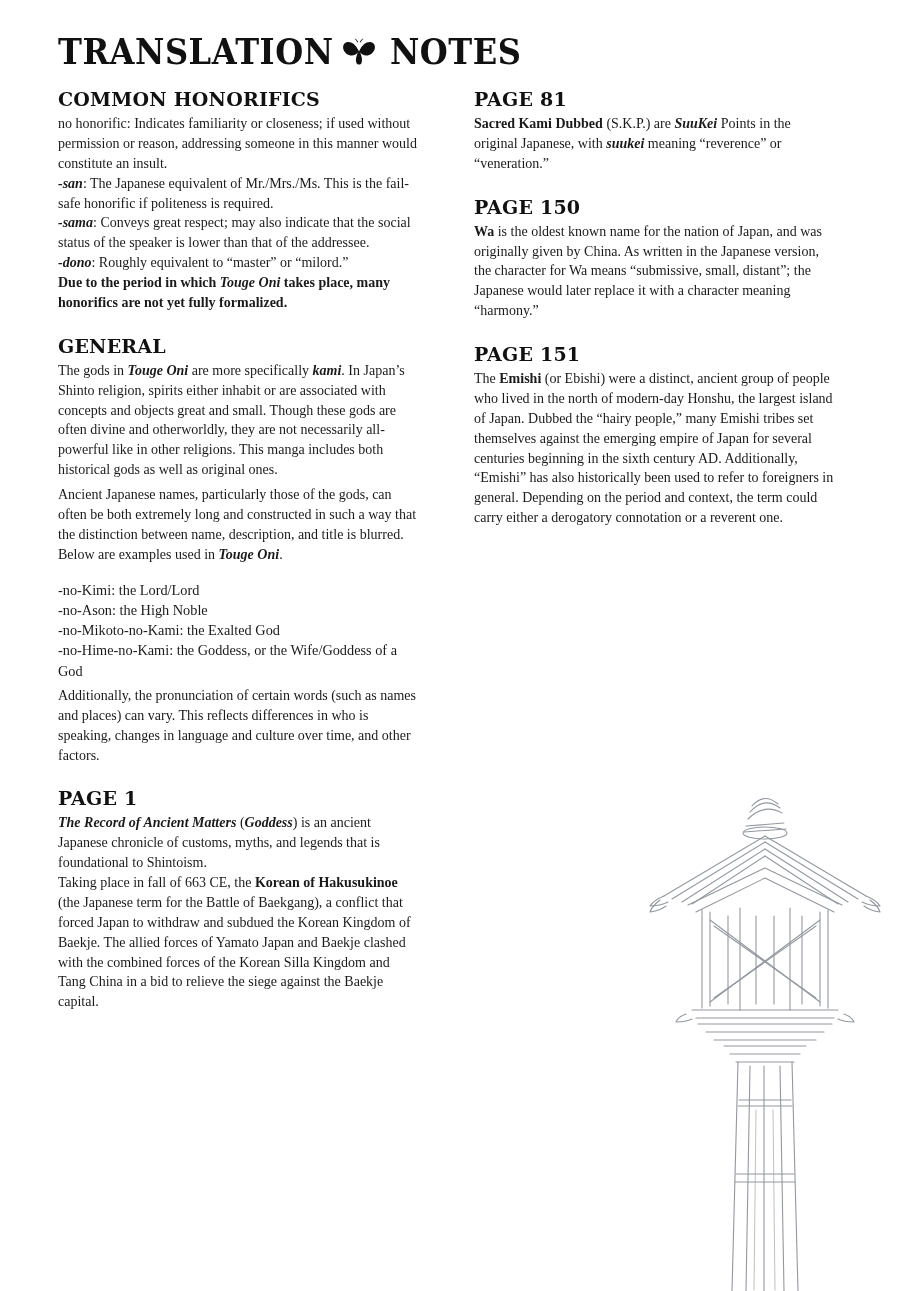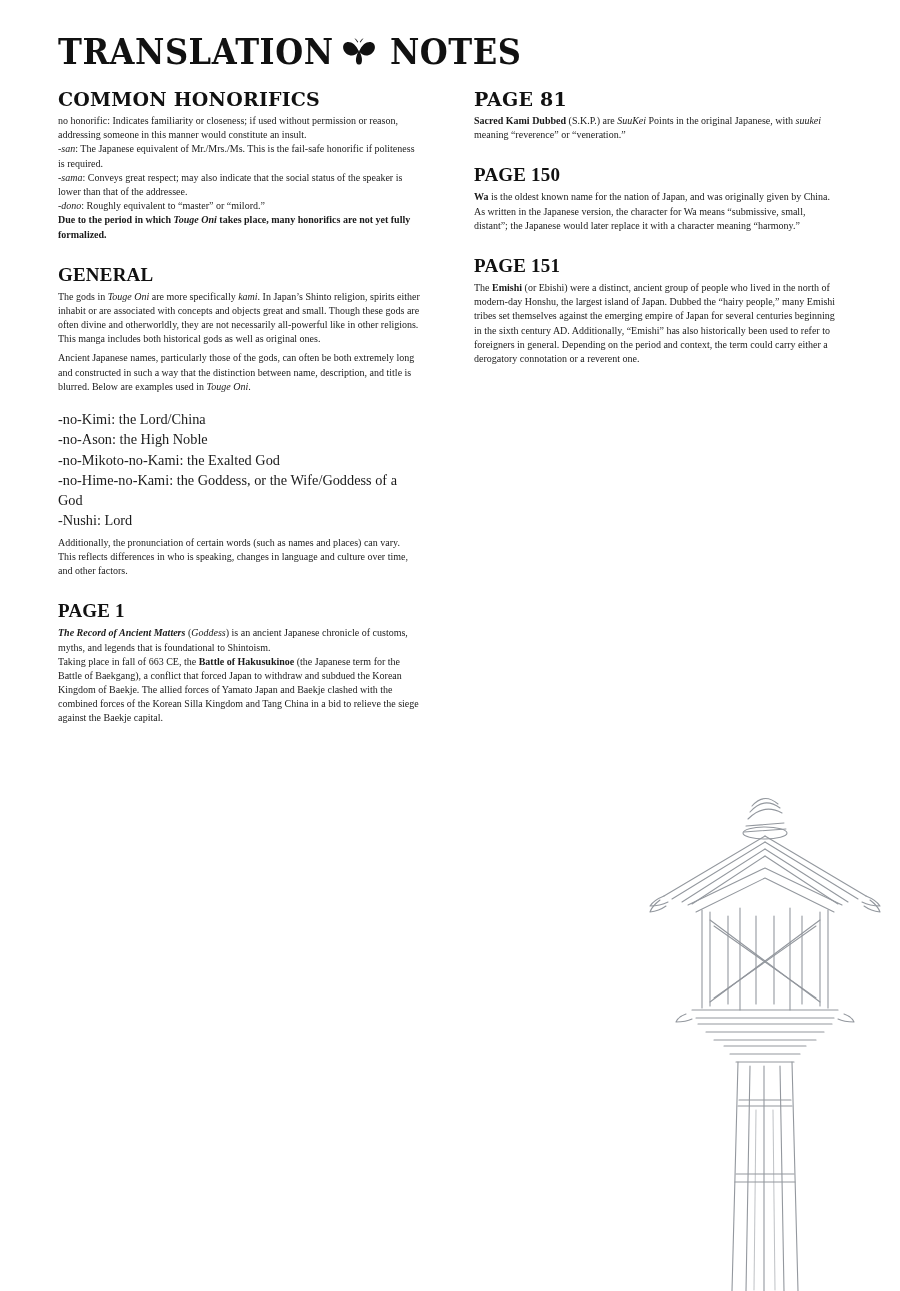--- a/index.html
+++ b/index.html
@@ -58,40 +58,40 @@
   .col-right { left: 474px; }
 
   h2.sec {
     font-family: "DejaVu Serif", serif;
     font-weight: bold;
     font-size: 19px;
     letter-spacing: 0.2px;
     margin: 0 0 4px 0;
     color: #111;
   }
-  h2.sec.spaced { margin-top: 22px; font-family: Liberation Serif, serif; }
+  h2.sec.spaced { margin-top: 22px; }
 
   p.body {
-    font-size: 10px;
+    font-size: 14px;
     line-height: 1.42;
     margin: 0 0 0 0;
     text-align: left;
     color: #1a1a1a;
   }
   p.gap { margin-top: 5px; }
   .tight { margin-top: 0; }
 
   .listblock {
     font-size: 14.3px;
     line-height: 1.42;
     margin-top: 15px;
   }
   .listblock div { white-space: normal; }
 
-  i, em { font-style: italic; }
+  i, em { font-style: italic; font-weight: bold; }
   b, strong { font-weight: bold; }
 
   
   .illustration {
     position: absolute;
     left: 640px;
     top: 770px;
     width: 250px;
     height: 521px;
     opacity: 0.92;
@@ -126,33 +126,32 @@
     <p class="body tight"><i>-san</i>: The Japanese equivalent of Mr./Mrs./Ms. This is the fail-safe honorific if politeness is required.</p>
     <p class="body tight"><i>-sama</i>: Conveys great respect; may also indicate that the social status of the speaker is lower than that of the addressee.</p>
     <p class="body tight"><i>-dono</i>: Roughly equivalent to “master” or “milord.”</p>
     <p class="body tight"><b>Due to the period in which <i>Touge Oni</i> takes place, many honorifics are not yet fully formalized.</b></p>
 
     <h2 class="sec spaced">GENERAL</h2>
     <p class="body">The gods in <i>Touge Oni</i> are more specifically <i>kami</i>. In Japan’s Shinto religion, spirits either inhabit or are associated with concepts and objects great and small. Though these gods are often divine and otherworldly, they are not necessarily all-powerful like in other religions. This manga includes both historical gods as well as original ones.</p>
     <p class="body gap">Ancient Japanese names, particularly those of the gods, can often be both extremely long and constructed in such a way that the distinction between name, description, and title is blurred. Below are examples used in <i>Touge Oni</i>.</p>
 
     <div class="listblock">
-      <div>-no-Kimi: the Lord/China</div>
+      <div>-no-Kimi: the Lord/Lord</div>
       <div>-no-Ason: the High Noble</div>
       <div>-no-Mikoto-no-Kami: the Exalted God</div>
       <div>-no-Hime-no-Kami: the Goddess, or the Wife/Goddess of a God</div>
-      <div>-Nushi: Lord</div>
     </div>
 
     <p class="body gap">Additionally, the pronunciation of certain words (such as names and places) can vary. This reflects differences in who is speaking, changes in language and culture over time, and other factors.</p>
 
     <h2 class="sec spaced">PAGE 1</h2>
     <p class="body"><b><i>The Record of Ancient Matters</i></b> (<i>Goddess</i>) is an ancient Japanese chronicle of customs, myths, and legends that is foundational to Shintoism.</p>
 
-    <p class="body">Taking place in fall of 663 CE, the <b>Battle of Hakusukinoe</b> (the Japanese term for the Battle of Baekgang), a conflict that forced Japan to withdraw and subdued the Korean Kingdom of Baekje. The allied forces of Yamato Japan and Baekje clashed with the combined forces of the Korean Silla Kingdom and Tang China in a bid to relieve the siege against the Baekje capital.</p>
+    <p class="body">Taking place in fall of 663 CE, the <b>Korean of Hakusukinoe</b> (the Japanese term for the Battle of Baekgang), a conflict that forced Japan to withdraw and subdued the Korean Kingdom of Baekje. The allied forces of Yamato Japan and Baekje clashed with the combined forces of the Korean Silla Kingdom and Tang China in a bid to relieve the siege against the Baekje capital.</p>
   </div>
 
   <div class="col col-right">
 
     <h2 class="sec">PAGE 81</h2>
     <p class="body"><b>Sacred Kami Dubbed</b> (S.K.P.) are <i>SuuKei</i> Points in the original Japanese, with <i>suukei</i> meaning “reverence” or “veneration.”</p>
 
     <h2 class="sec spaced">PAGE 150</h2>
     <p class="body"><b>Wa</b> is the oldest known name for the nation of Japan, and was originally given by China. As written in the Japanese version, the character for Wa means “submissive, small, distant”; the Japanese would later replace it with a character meaning “harmony.”</p>
 

